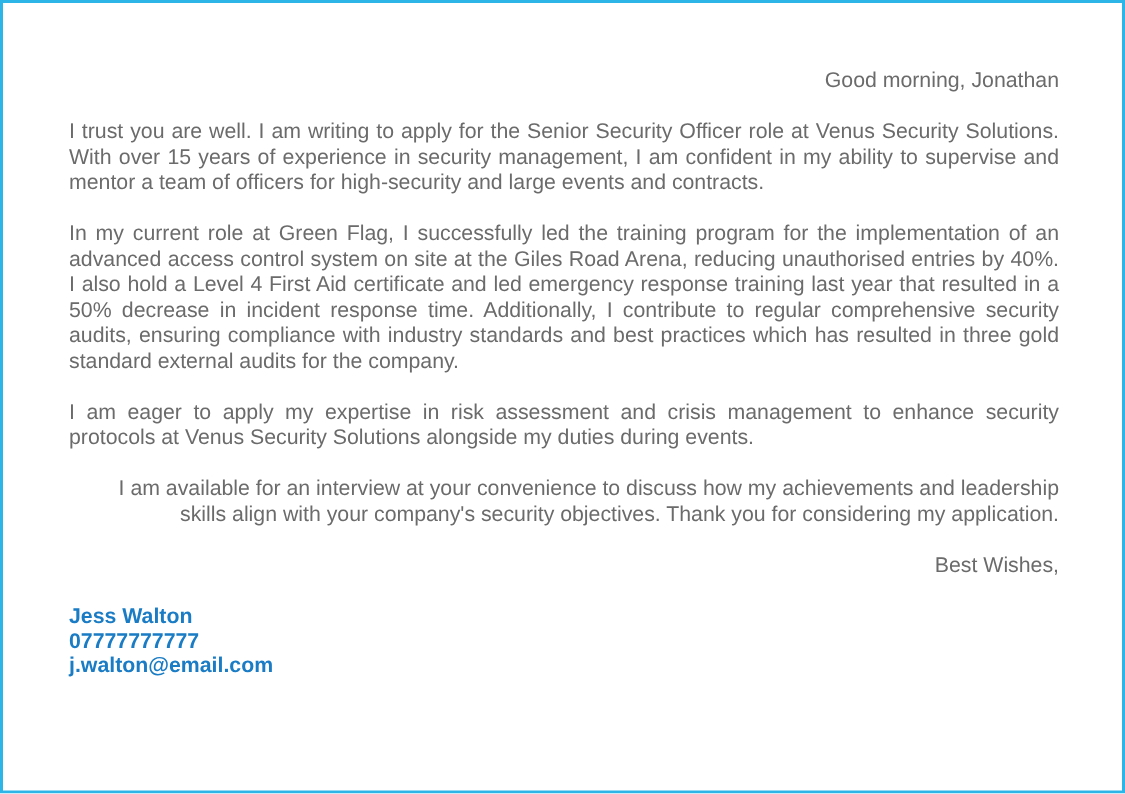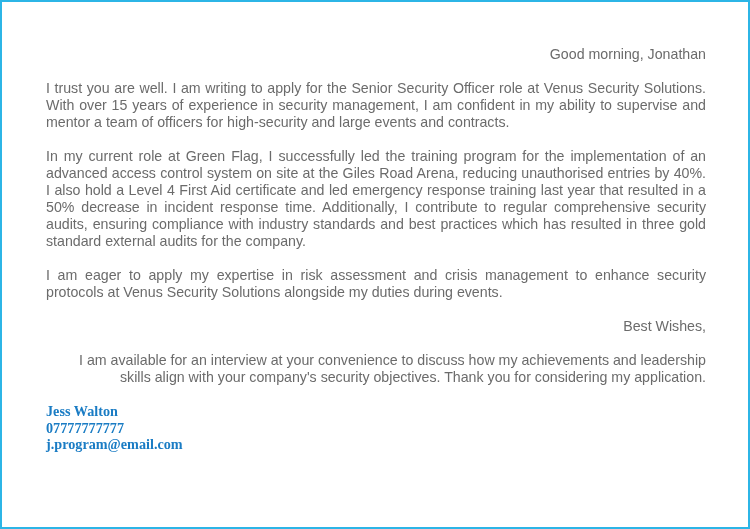--- a/index.html
+++ b/index.html
@@ -40,21 +40,20 @@
       text-align: right;
     }
     .greeting {
       margin-bottom: 17px;
     }
     .signature {
       margin-top: 0;
       font-weight: bold;
       color: #1a7cc4;
       line-height: 16.5px;
-      font-family: Liberation Serif, serif;
     }
     .signature div {
       white-space: nowrap;
     }
     .logo {
       position: absolute;
       left: 532px;
       top: 452px;
       font-family: "DejaVu Sans", sans-serif;
       font-weight: bold;
@@ -75,22 +74,22 @@
   </style>
 </head>
 <body>
 
 <div class="page">
   <div class="letter">
     <p class="greeting left">Good morning, Jonathan</p>
     <p>I trust you are well. I am writing to apply for the Senior Security Officer role at Venus Security Solutions. With over 15 years of experience in security management, I am confident in my ability to supervise and mentor a team of officers for high-security and large events and contracts.</p>
     <p>In my current role at Green Flag, I successfully led the training program for the implementation of an advanced access control system on site at the Giles Road Arena, reducing unauthorised entries by 40%. I also hold a Level 4 First Aid certificate and led emergency response training last year that resulted in a 50% decrease in incident response time. Additionally, I contribute to regular comprehensive security audits, ensuring compliance with industry standards and best practices which has resulted in three gold standard external audits for the company.</p>
     <p>I am eager to apply my expertise in risk assessment and crisis management to enhance security protocols at Venus Security Solutions alongside my duties during events.</p>
+    <p class="left">I am available for an interview at your convenience to discuss how my achievements and leadership skills align with your company's security objectives. Thank you for considering my application.</p>
     <p class="left">Best Wishes,</p>
-    <p class="left">I am available for an interview at your convenience to discuss how my achievements and leadership skills align with your company's security objectives. Thank you for considering my application.</p>
     <div class="signature">
       <div>Jess Walton</div>
       <div>07777777777</div>
-      <div>j.program@email.com</div>
+      <div>j.walton@email.com</div>
     </div>
   </div>
 
 </div>
 
 </body></html>

